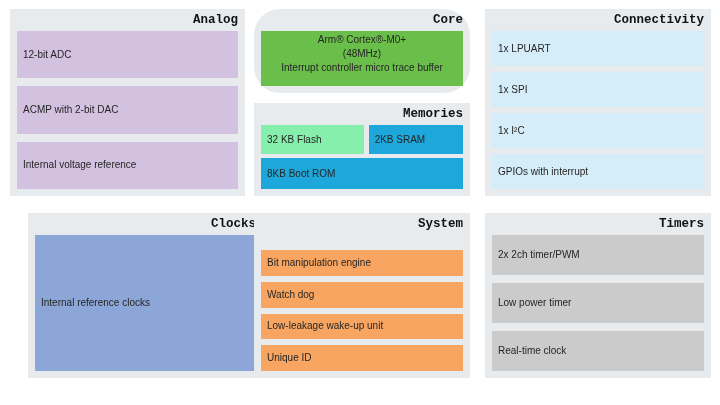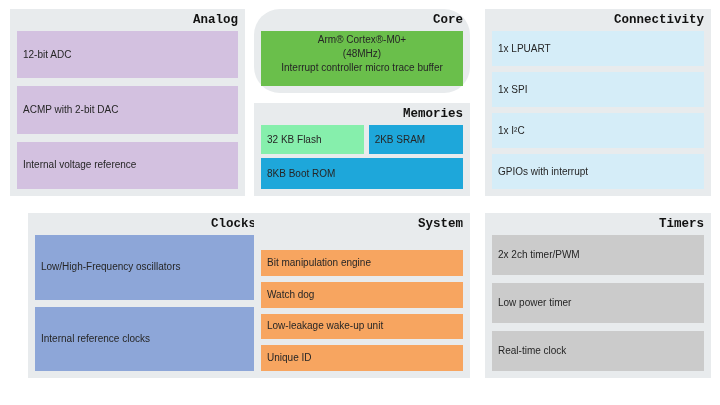--- a/index.html
+++ b/index.html
@@ -120,21 +120,20 @@
       <div class="block" style="background: rgb(213, 237, 248);">1x LPUART</div>
       <div class="block" style="background: rgb(213, 237, 248);">1x SPI</div>
       <div class="block" style="background: rgb(213, 237, 248);">1x I²C</div>
       <div class="block" style="background: rgb(213, 237, 248);">GPIOs with interrupt</div>
     </div>
   </div>
 
   <div class="panel" id="panel-clocks">
     <div class="panel-title">Clocks</div>
     <div class="blocks">
-      <div class="block" style="background: rgb(141, 166, 216);">Low/High-Frequency oscillators</div>
       <div class="block" style="background: rgb(141, 166, 216);">Internal reference clocks</div>
     </div>
   </div>
 
   <div class="panel" id="panel-system">
     <div class="panel-title">System</div>
     <div class="blocks">
       <div class="block" style="background: rgb(247, 165, 96); margin-top: 15px;">Bit manipulation engine</div>
       <div class="block" style="background: rgb(247, 165, 96);">Watch dog</div>
       <div class="block" style="background: rgb(247, 165, 96);">Low-leakage wake-up unit</div>

